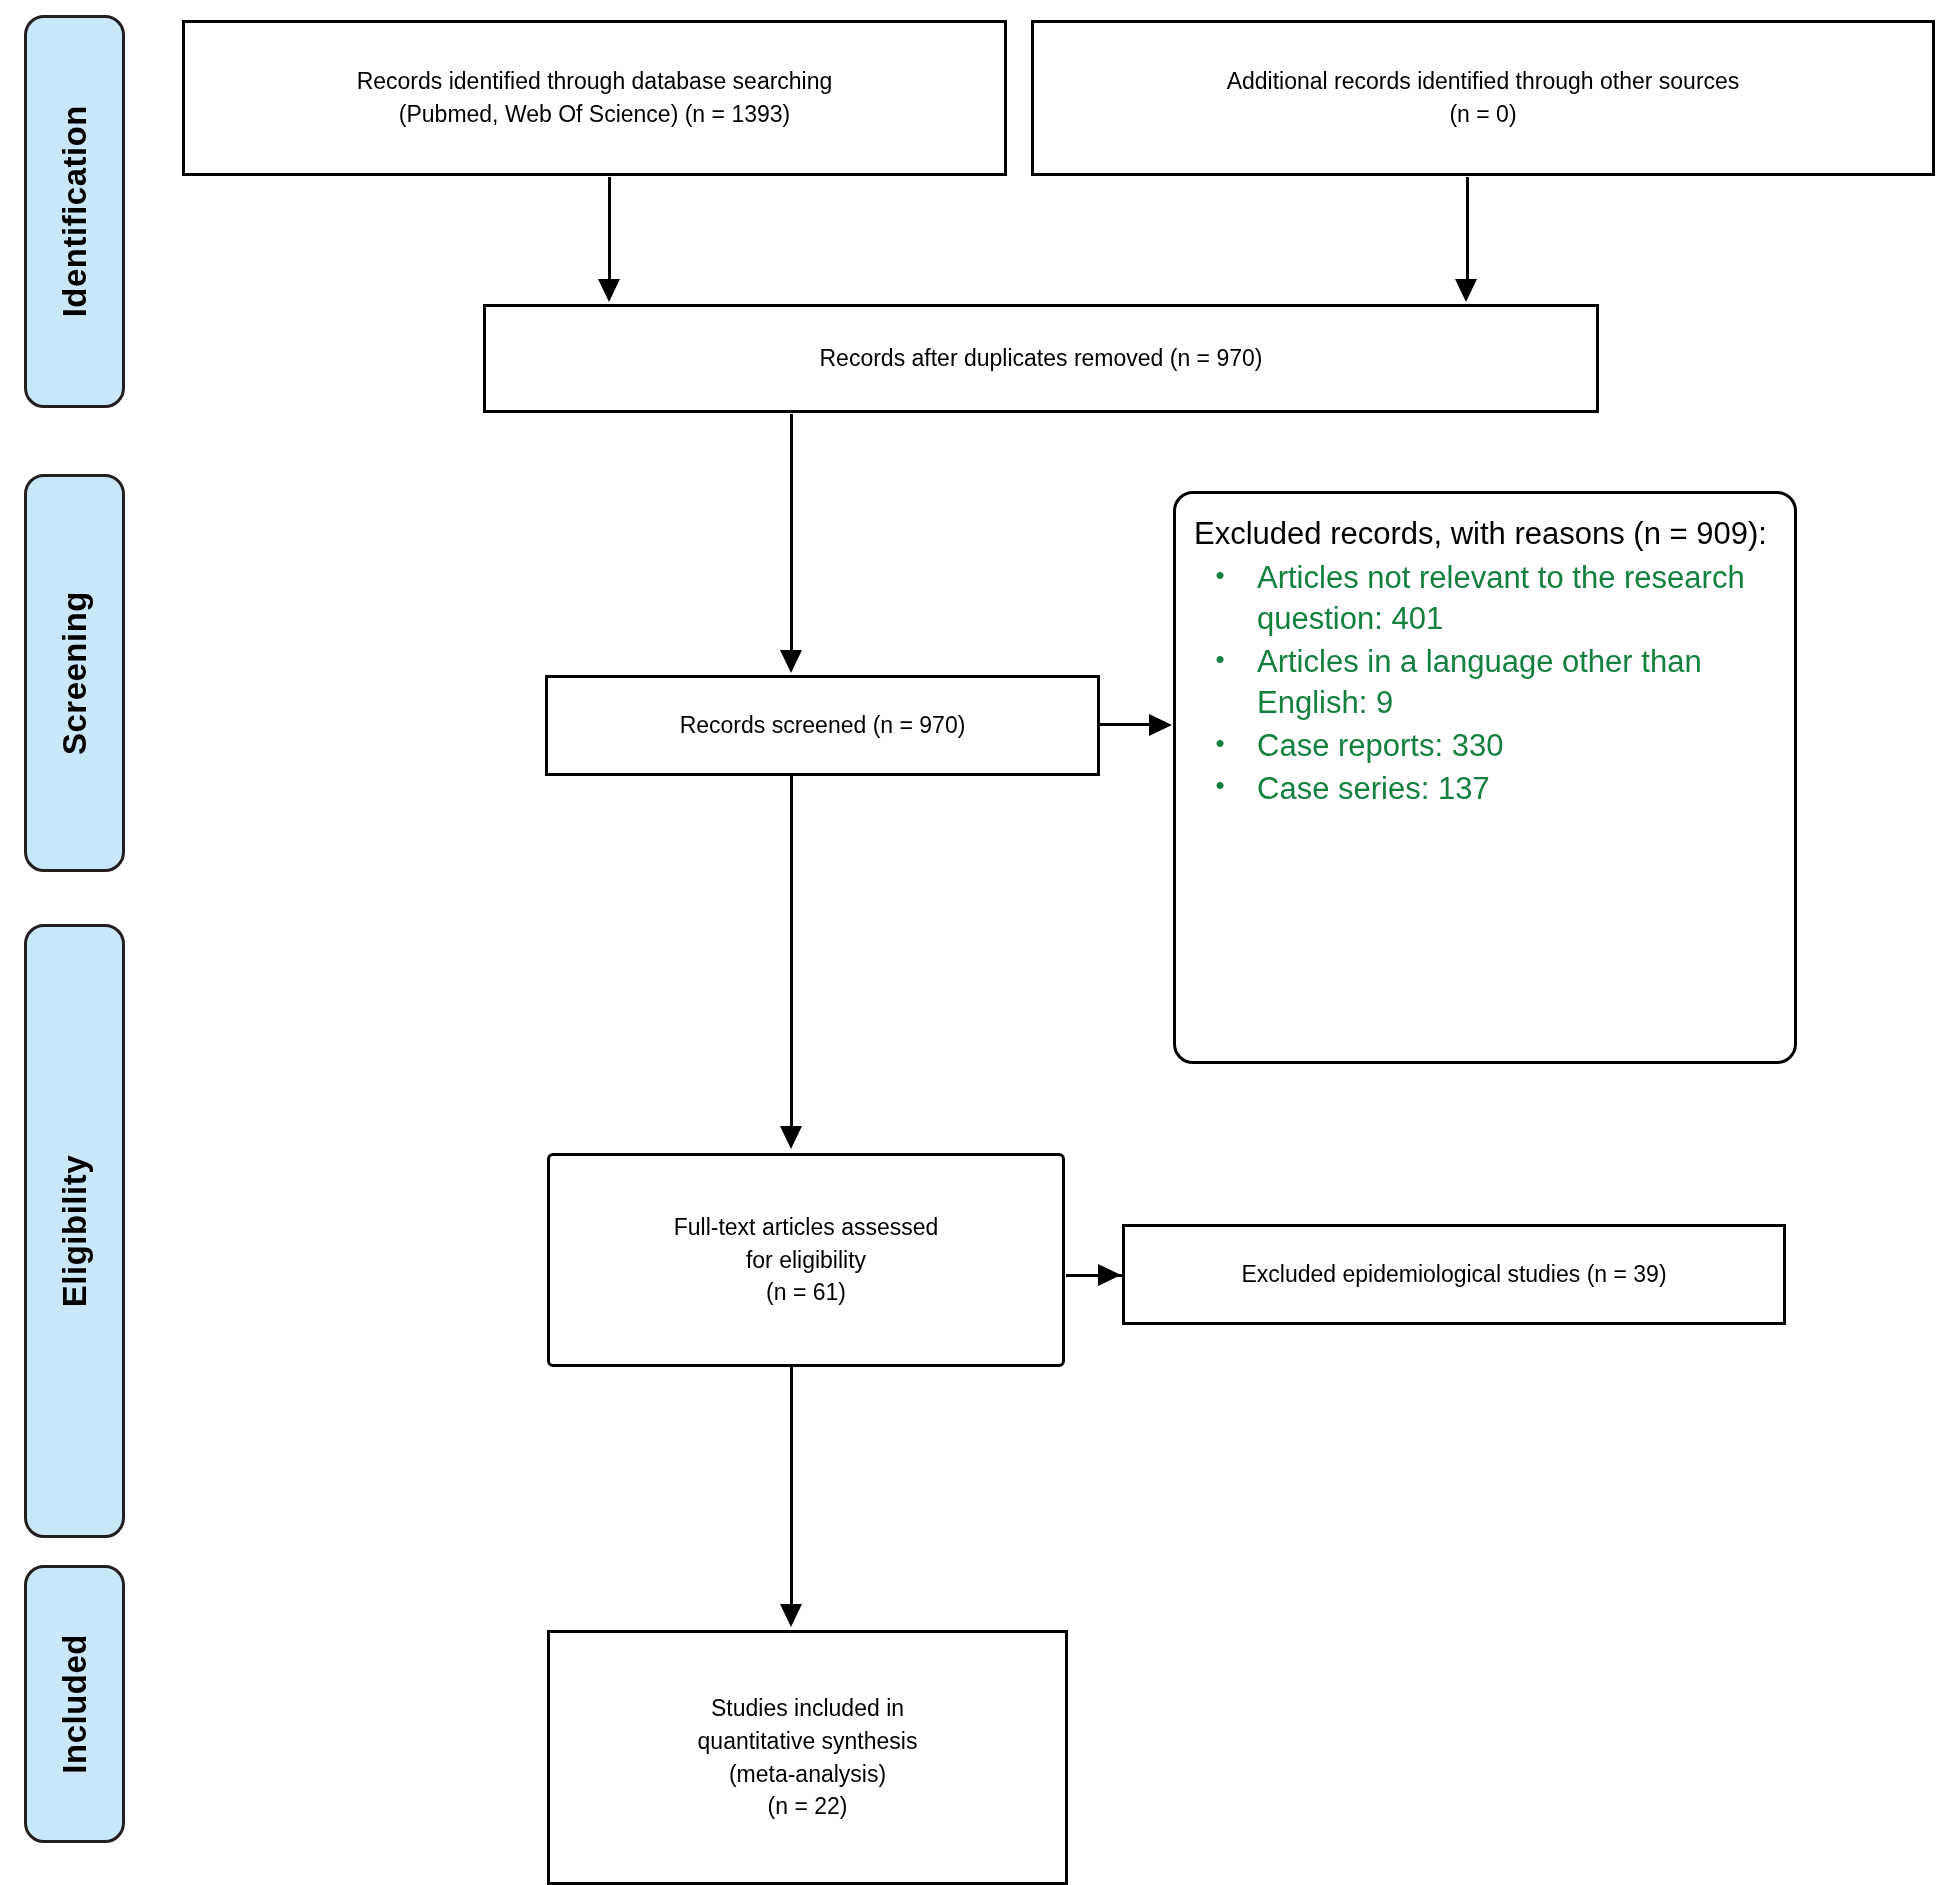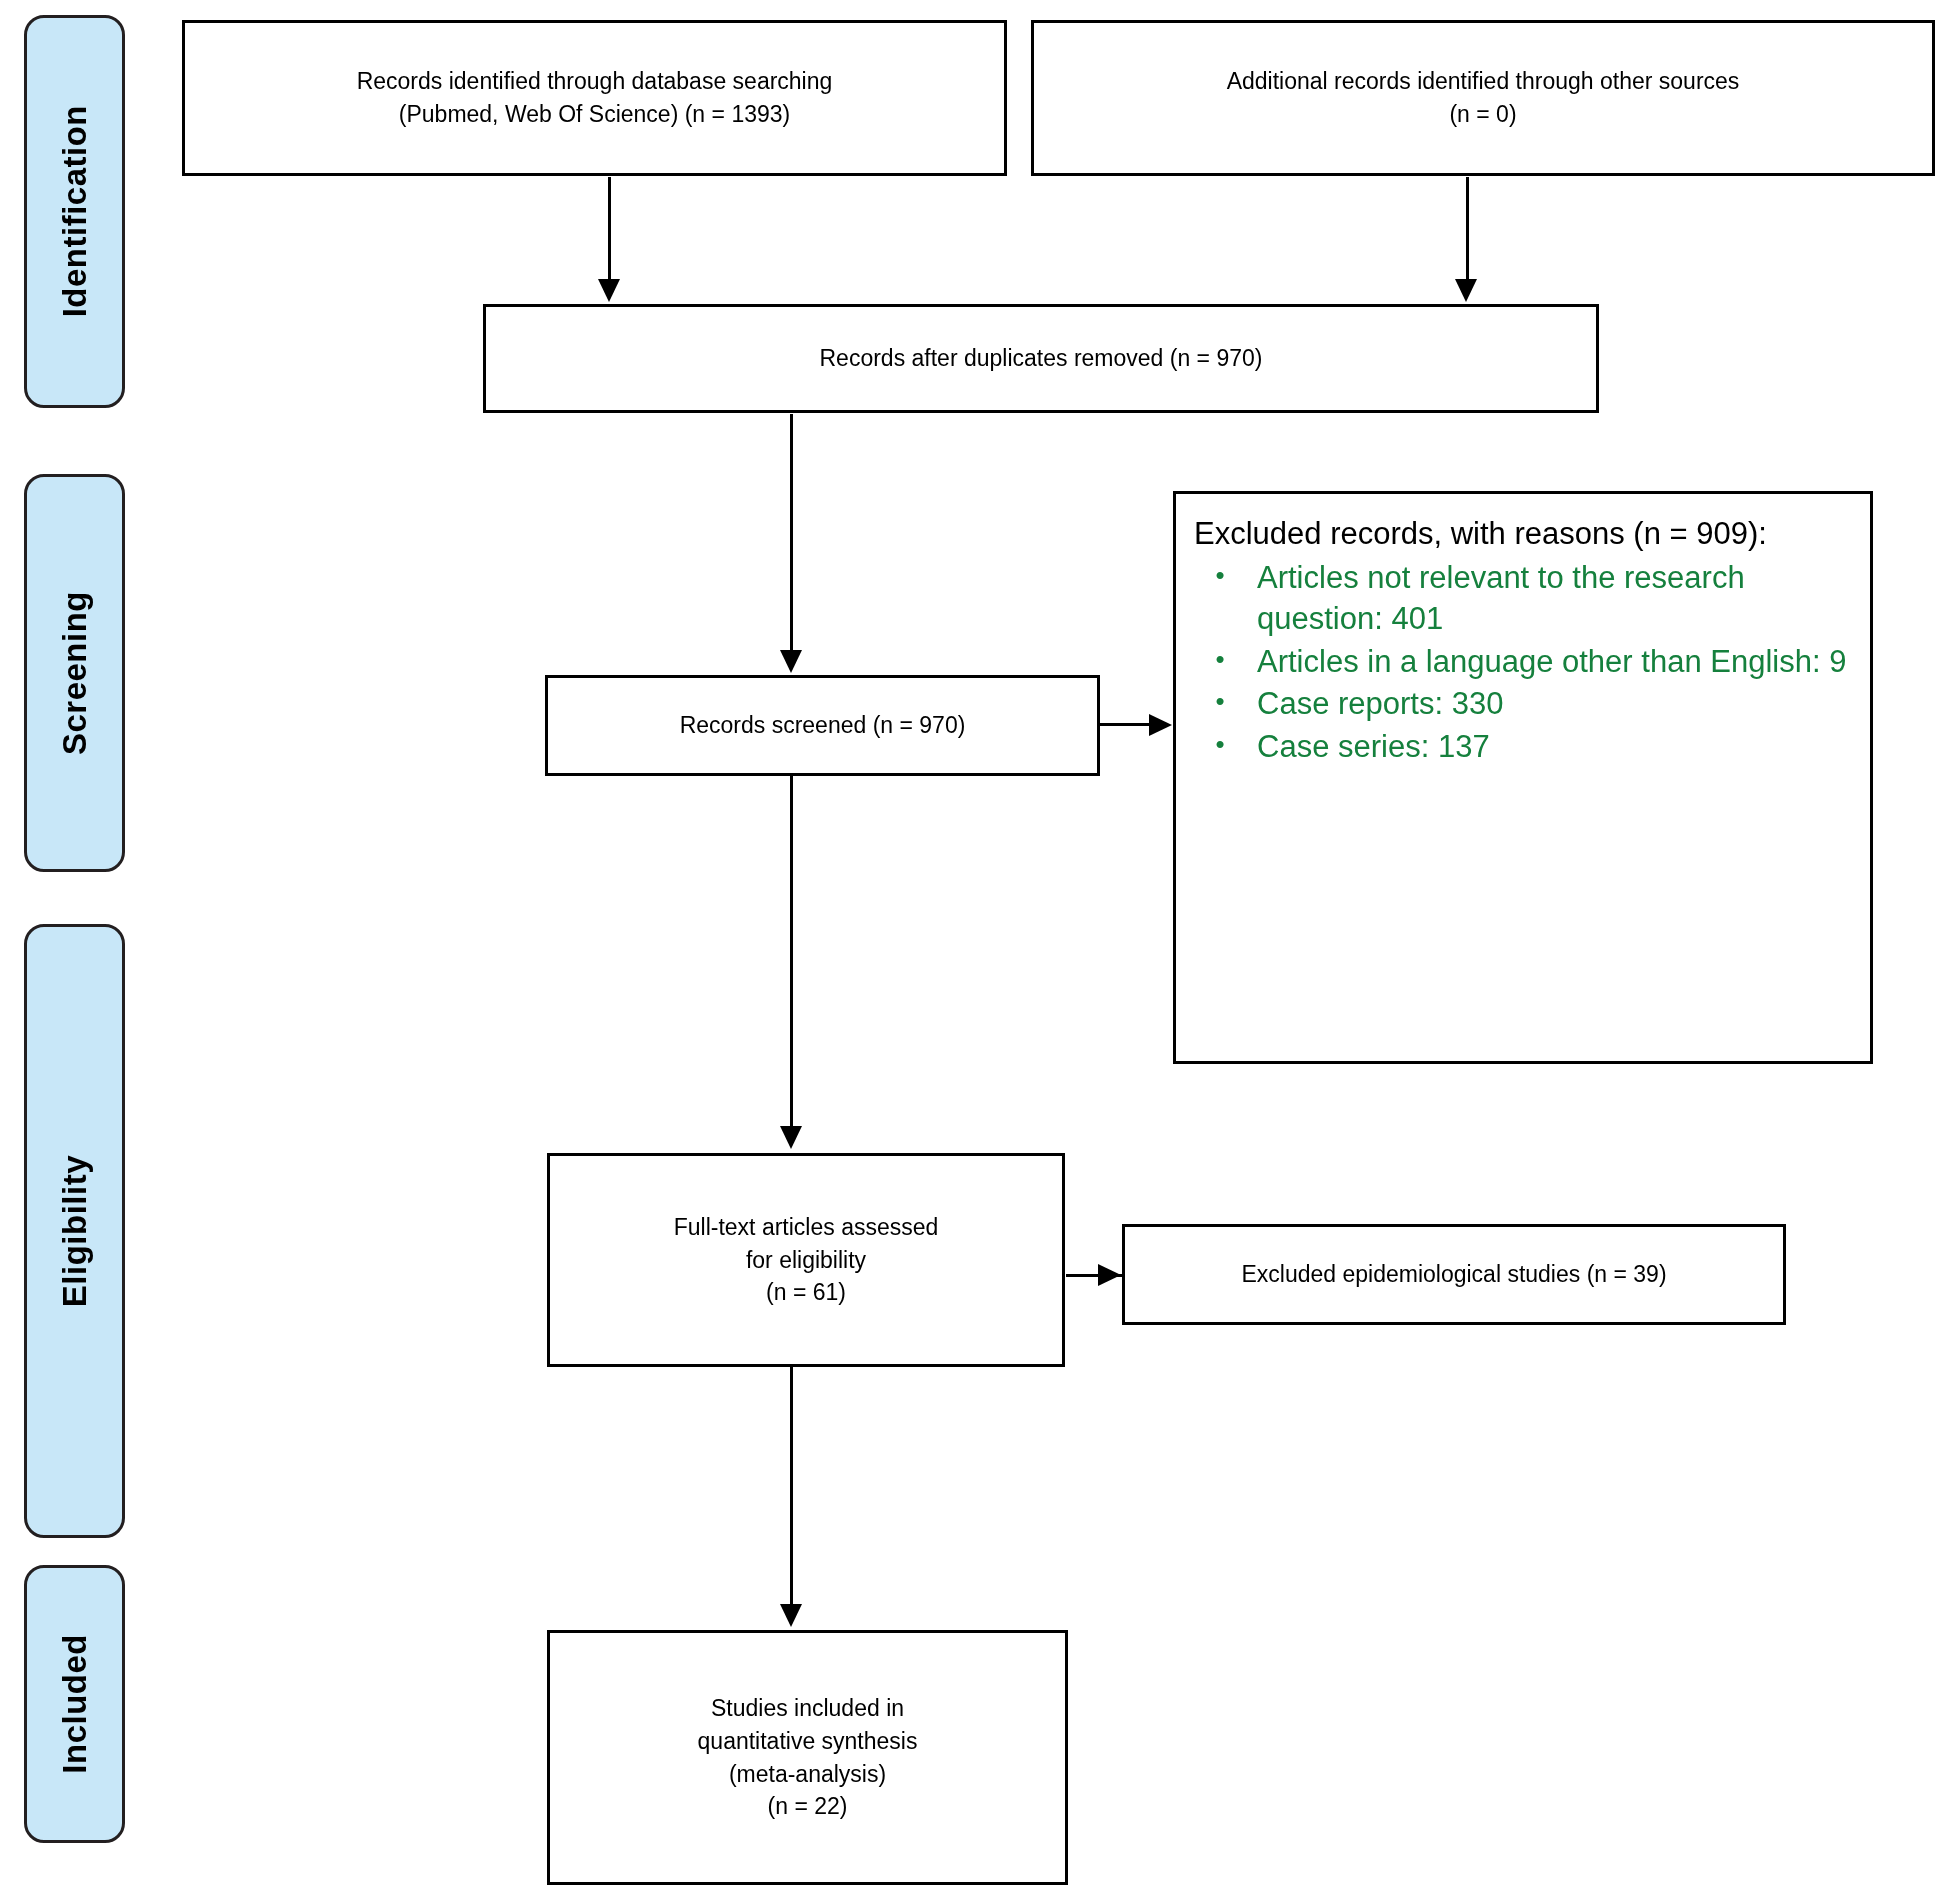--- a/index.html
+++ b/index.html
@@ -166,34 +166,34 @@
   <div class="vline" style="left:790px; top:414px; height:238px;"></div>
   <div class="arrow-down" style="left:780px; top:650px;"></div>
 
   <div class="flow-box" style="left:545px; top:675px; width:555px; height:101px;">
     <span class="box-text">Records screened (n = 970)</span>
   </div>
 
   <div class="hline" style="left:1100px; top:723px; width:53px;"></div>
   <div class="arrow-right" style="left:1149px; top:714px;"></div>
 
-  <div class="excl-box" style="left:1173px; top:491px; width:700px; height:573px;">
+  <div class="excl-box" style="left:1173px; top:491px; width:624px; height:573px;border-radius:20px;">
     <p class="excl-title">Excluded records, with reasons (n = 909):</p>
     <ul class="excl-list">
       <li>Articles not relevant to the research question: 401</li>
       <li>Articles in a language other than English: 9</li>
       <li>Case reports: 330</li>
       <li>Case series: 137</li>
     </ul>
   </div>
 
   <div class="vline" style="left:790px; top:776px; height:353px;"></div>
   <div class="arrow-down" style="left:780px; top:1126px;"></div>
 
-  <div class="flow-box" style="left:547px; top:1153px; width:518px; height:214px;">
+  <div class="flow-box" style="left:547px; top:1153px; width:518px; height:214px;border-radius:6px;">
     <span class="box-text">Full-text articles assessed
 for eligibility
 (n = 61)</span>
   </div>
 
   <div class="hline" style="left:1066px; top:1274px; width:59px;"></div>
   <div class="arrow-right" style="left:1098px; top:1264px;"></div>
 
   <div class="flow-box" style="left:1122px; top:1224px; width:664px; height:101px;">
     <span class="box-text">Excluded epidemiological studies (n = 39)</span>

